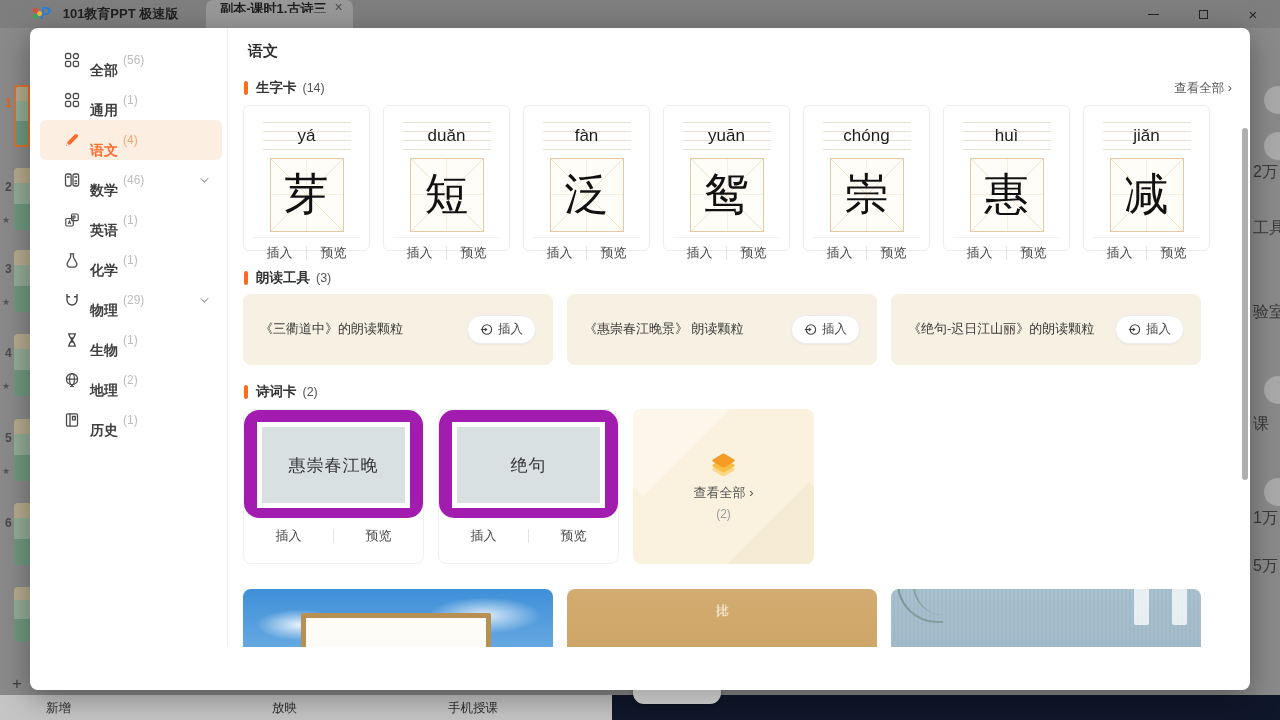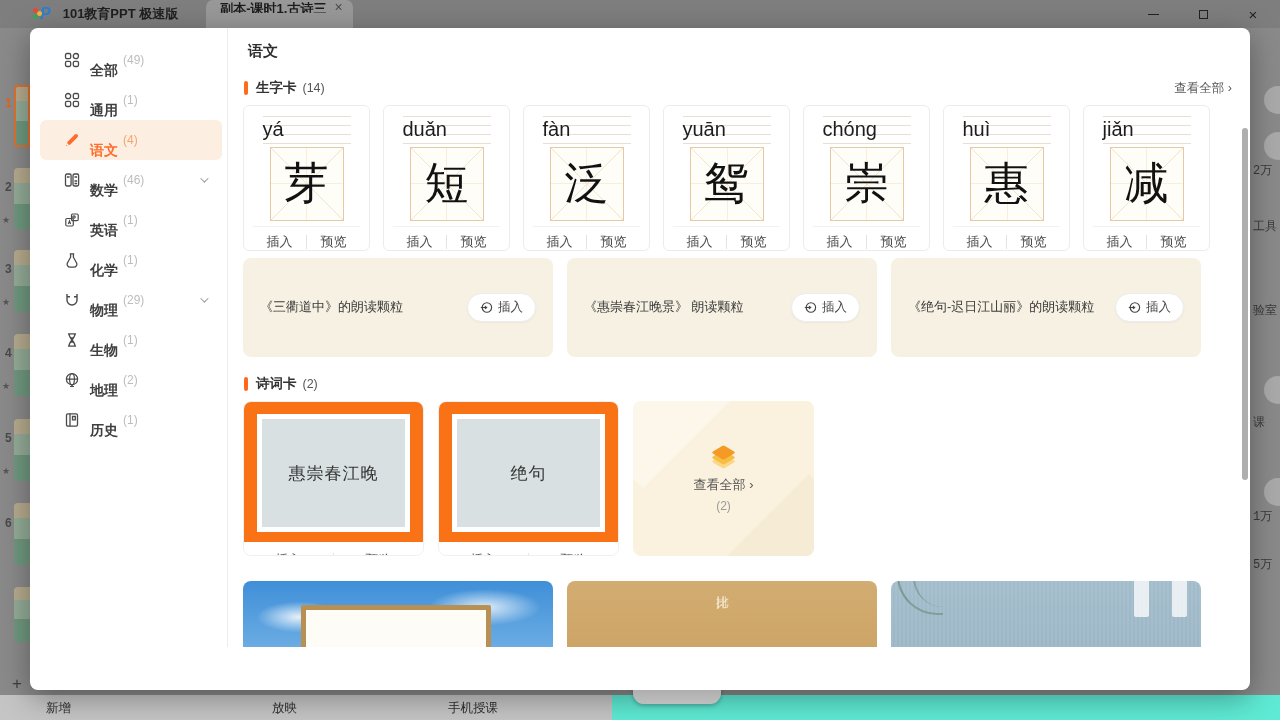--- a/index.html
+++ b/index.html
@@ -25,25 +25,25 @@
   .slide-strip { position:absolute; left:0; top:28px; width:30px; bottom:25px; }
   .s-num { position:absolute; left:5px; font-size:12px; font-weight:700; color:#4a4a4a; }
   .s-num.active { color:#e2661f; }
   .s-star { position:absolute; left:2px; font-size:9px; color:#555; }
   .s-thumb { position:absolute; left:14px; width:16px; height:62px; border-radius:4px 0 0 4px;
     background:linear-gradient(180deg,#b6ab8e 0 24%,#93ac97 24% 58%,#70987f 58% 100%); }
   .s-thumb.sel { border:2px solid #e0722f; }
   .s-plus { position:absolute; left:12px; top:646px; font-size:17px; color:#3f3f3f; }
 
   
-  .r-frag { position:absolute; left:1253px; width:27px; overflow:hidden; font-size:12px; color:#3a3a3a; white-space:nowrap;font-family:Liberation Mono, monospace; }
+  .r-frag { position:absolute; left:1253px; width:27px; overflow:hidden; font-size:16px; color:#3a3a3a; white-space:nowrap; }
   .r-circ { position:absolute; left:1264px; width:28px; height:28px; border-radius:50%; background:rgba(230,230,230,.35); }
 
   
-  .bottombar { position:absolute; left:0; right:0; bottom:0; height:25px; background:#5eead4; }
+  .bottombar { position:absolute; left:0; right:0; bottom:0; height:25px; background:#0f172a; }
   .bb-left { position:absolute; left:0; top:0; bottom:0; width:612px; background:#c5c5c5; }
   .bb-item { position:absolute; top:5px; font-size:12.5px; color:#2e2e2e; }
 
   
   .notch { position:absolute; left:633px; top:680px; width:88px; height:24px; background:linear-gradient(#f2f2f2,#d8d8d8); border-radius:0 0 11px 11px; box-shadow:0 2px 4px rgba(0,0,0,.25); z-index:5; }
 
   
   .modal { position:absolute; left:30px; top:28px; width:1220px; height:662px; background:#fff; border-radius:8px; box-shadow:0 8px 30px rgba(0,0,0,.35); z-index:10; overflow:hidden; }
   .m-header { height:42px; display:flex; align-items:center; padding:0 26px 0 30px; border-bottom:1px solid #ececec; }
   .m-title { font-size:16px; font-weight:700; color:#333; }
@@ -73,44 +73,44 @@
   .search input::placeholder { color:#b3b3b3; }
   .sec-h { display:flex; align-items:center; margin:18px 18px 0 16px;text-align:right; }
   .sec-bar { width:4px; height:14px; border-radius:2px; background:#ff6a1f; margin-right:8px; }
   .sec-t { font-size:13.5px; font-weight:700; color:#333; }
   .sec-c { font-size:12.5px; color:#555; margin-left:6px; }
   .viewall { margin-left:auto; font-size:12.5px; color:#595959; }
 
   
   .word-row { display:flex; gap:13px; margin:8px 0 0 15px; }
   .wcard { width:127px; height:146px; background:#fff; border:1px solid #ececec; border-radius:6px; padding-top:8px; }
-  .pinyin { width:88px; height:28px; margin:2px auto; line-height:27px; font-size:20px; color:#1d1d1d;
+  .pinyin { width:88px; height:28px; margin:8px auto; text-align:center; line-height:27px; font-size:17px; color:#1d1d1d;
     background-image:linear-gradient(#e6e0d2 1px, transparent 1px); background-size:100% 9px; }
   .mgrid { width:74px; height:74px; margin:3px auto 0; background:#fffdf7; border:1px solid #e7c9a1;
     background-image:
       linear-gradient(to top right, transparent calc(50% - .6px), #f3e3cb calc(50% - .6px), #f3e3cb calc(50% + .6px), transparent calc(50% + .6px)),
       linear-gradient(to bottom right, transparent calc(50% - .6px), #f3e3cb calc(50% - .6px), #f3e3cb calc(50% + .6px), transparent calc(50% + .6px)),
       linear-gradient(to right, transparent calc(50% - .5px), #f8eedd calc(50% - .5px), #f8eedd calc(50% + .5px), transparent calc(50% + .5px)),
       linear-gradient(to bottom, transparent calc(50% - .5px), #f8eedd calc(50% - .5px), #f8eedd calc(50% + .5px), transparent calc(50% + .5px));
     text-align:center; }
   .mchar { font-family:"DejaVu Serif","Liberation Serif",serif; font-size:44px; line-height:70px; color:#111; }
   .wbtns { display:flex; align-items:center; border-top:1px solid #f1f1f1; margin:5px 9px 0; height:31px; }
   .wbtn { flex:1; text-align:center; font-size:13px; color:#4a4a4a; }
   .vdiv { width:1px; height:14px; background:#e3e3e3; }
 
   
   .read-row { display:flex; gap:14px; margin:7px 0 0 15px; }
-  .rcard { width:310px; height:99px; border-radius:8px; background:#f6f1e2; display:flex; align-items:center; padding:0 17px; }
+  .rcard { width:310px; height:71px; border-radius:8px; background:#f6f1e2; display:flex; align-items:center; padding:0 17px; }
   .rtitle { width:196px; font-size:13px; color:#3a3a3a; line-height:1.55; }
   .rpill { margin-left:auto; display:flex; align-items:center; gap:5px; background:#fff; border:1px solid #ececec; border-radius:15px; padding:5px 12px; font-size:12.5px; color:#444; box-shadow:0 1px 2px rgba(0,0,0,.04); }
 
   
   .poem-row { display:flex; gap:14px; margin:8px 0 0 15px; }
   .pcard { width:181px; height:155px; border-radius:8px; overflow:hidden; background:#fff; border:1px solid #f0f0f0; }
-  .pimg { height:140px; background:#f97316; position:relative; }
+  .pimg { height:108px; background:#a21caf; position:relative;border-radius:15px; }
   .pframe { position:absolute; left:13px; right:13px; top:12px; bottom:10px; background:#d8e0e2; border:5px solid #fff; display:flex; align-items:center; justify-content:center; font-size:17px; color:#333; letter-spacing:1px; }
   .pbtns { height:36px; display:flex; align-items:center; background:#fff; }
   .pbtn { flex:1; text-align:center; font-size:13px; color:#4a4a4a; }
   .vacard { width:181px; height:155px; border-radius:8px; background:#faf2df; position:relative; overflow:hidden; display:flex; flex-direction:column; align-items:center; justify-content:center; }
   .vacard::before { content:""; position:absolute; width:130px; height:130px; background:#fcf7ea; transform:rotate(45deg); left:-55px; top:-70px; }
   .vacard::after { content:""; position:absolute; width:130px; height:130px; background:#f6ecd6; transform:rotate(45deg); right:-60px; bottom:-75px; }
   .layers { position:relative; width:26px; height:24px; margin-bottom:8px; z-index:1; }
   .layers span { position:absolute; left:4px; width:17px; height:17px; border-radius:2px; transform:scale(1,.62) rotate(45deg); }
   .l3 { top:9px; background:#fbd786; } .l2 { top:5px; background:#f8bd44; } .l1 { top:0; background:#f59b25; }
   .va-label { font-size:13px; color:#555; z-index:1; }
@@ -209,21 +209,21 @@
         <div class="sb-item">
           <span class="sb-ico">
               <svg width="16" height="16" viewBox="0 0 16 16" fill="none" stroke="#4a4a4a" stroke-width="1.3">
                 <rect x="1.5" y="1.5" width="5.2" height="5.2" rx="1.4"></rect>
                 <rect x="9.3" y="1.5" width="5.2" height="5.2" rx="2.6"></rect>
                 <rect x="1.5" y="9.3" width="5.2" height="5.2" rx="1.4"></rect>
                 <rect x="9.3" y="9.3" width="5.2" height="5.2" rx="1.4"></rect>
               </svg>
             </span>
           <span class="sb-label">全部</span>
-          <span class="sb-count">(49)</span>
+          <span class="sb-count">(56)</span>
         </div>
         <div class="sb-item">
           <span class="sb-ico">
               <svg width="16" height="16" viewBox="0 0 16 16" fill="none" stroke="#4a4a4a" stroke-width="1.3">
                 <rect x="1.5" y="1.5" width="5.2" height="5.2" rx="2.6"></rect>
                 <rect x="9.3" y="1.5" width="5.2" height="5.2" rx="1.4"></rect>
                 <rect x="1.5" y="9.3" width="5.2" height="5.2" rx="1.4"></rect>
                 <rect x="9.3" y="9.3" width="5.2" height="5.2" rx="1.4"></rect>
               </svg>
             </span>
@@ -385,20 +385,25 @@
             <div class="pinyin">jiǎn</div>
             <div class="mgrid"><span class="mchar">减</span></div>
             <div class="wbtns">
                 <span class="wbtn">插入</span>
                 <span class="vdiv"></span>
                 <span class="wbtn">预览</span>
               </div>
           </div>
         </div>
 
+        <div class="sec-h">
+          <span class="sec-bar"></span>
+          <span class="sec-t">朗读工具</span>
+          <span class="sec-c">(3)</span>
+        </div>
         <div class="read-row">
           <div class="rcard">
             <span class="rtitle">《三衢道中》的朗读颗粒</span>
             <span class="rpill">
               <svg width="13" height="13" viewBox="0 0 16 16">
                   <circle cx="8.5" cy="8" r="5.8" fill="none" stroke="#444" stroke-width="1.4"></circle>
                   <path d="M1 8h7" stroke="#444" stroke-width="1.4"></path>
                   <path d="M6 5.4 L9.4 8 L6 10.6 Z" fill="#444"></path>
                 </svg>
               <span>插入</span>

